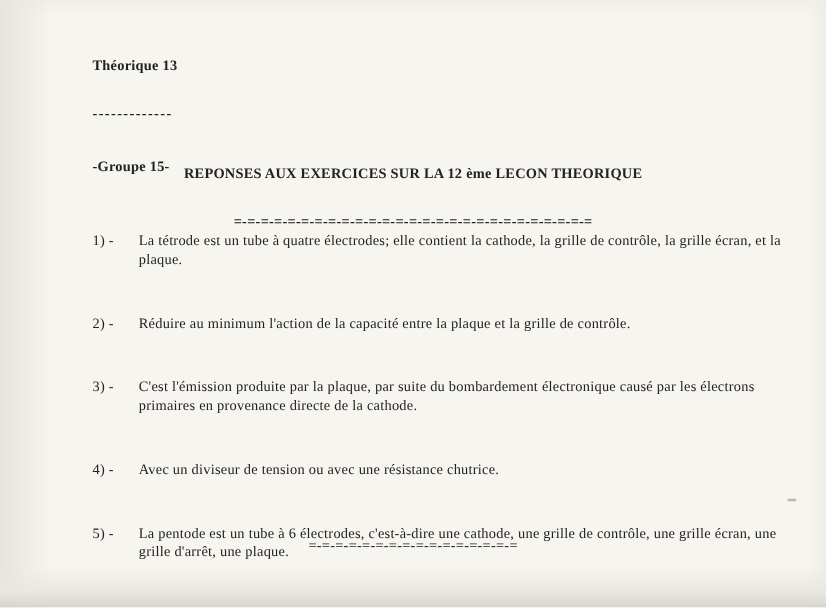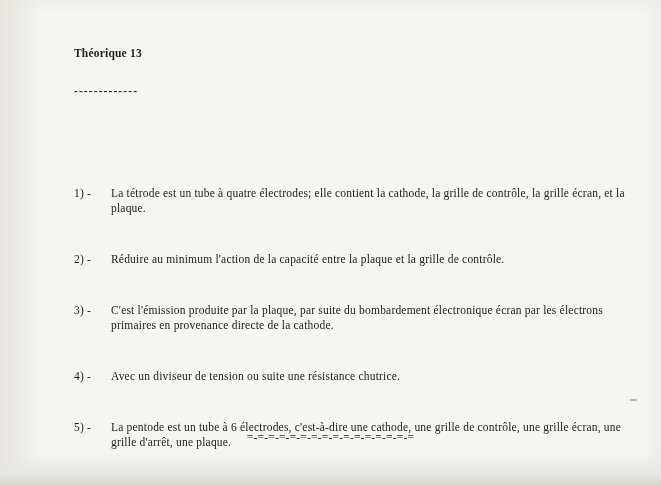--- a/index.html
+++ b/index.html
@@ -103,40 +103,45 @@
   }
 </style>
 </head>
 <body>
 
 <div class="scan-page">
 
   <div class="header-left tt bold">
     <div>Théorique 13</div>
     <div class="underline-row">-------------</div>
+    <div class="group-row">-Groupe 15-</div>
   </div>
 
 
+  <div class="doc-title tt bold">
+    <div>REPONSES AUX EXERCICES SUR LA 12 ème LECON THEORIQUE</div>
+    <div class="underline-row">=-=-=-=-=-=-=-=-=-=-=-=-=-=-=-=-=-=-=-=-=-=-=-=-=-=-=</div>
+  </div>
 
   <div class="answers tt">
     <div class="answer-row">
       <div class="answer-num">1) -</div>
       <div class="answer-text">La tétrode est un tube à quatre électrodes; elle contient la cathode, la grille de contrôle, la grille écran, et la plaque.</div>
     </div>
     <div class="answer-row">
       <div class="answer-num">2) -</div>
       <div class="answer-text">Réduire au minimum l'action de la capacité entre la plaque et la grille de contrôle.</div>
     </div>
     <div class="answer-row">
       <div class="answer-num">3) -</div>
-      <div class="answer-text">C'est l'émission produite par la plaque, par suite du bombardement électronique écran par les électrons primaires en provenance directe de la cathode.</div>
+      <div class="answer-text">C'est l'émission produite par la plaque, par suite du bombardement électronique causé par les électrons primaires en provenance directe de la cathode.</div>
     </div>
     <div class="answer-row">
       <div class="answer-num">4) -</div>
-      <div class="answer-text">Avec un diviseur de tension ou suite une résistance chutrice.</div>
+      <div class="answer-text">Avec un diviseur de tension ou avec une résistance chutrice.</div>
     </div>
     <div class="answer-row">
       <div class="answer-num">5) -</div>
       <div class="answer-text">La pentode est un tube à 6 électrodes, c'est-à-dire une cathode, une grille de contrôle, une grille écran, une grille d'arrêt, une plaque.</div>
     </div>
     
     
     
     
   </div>

